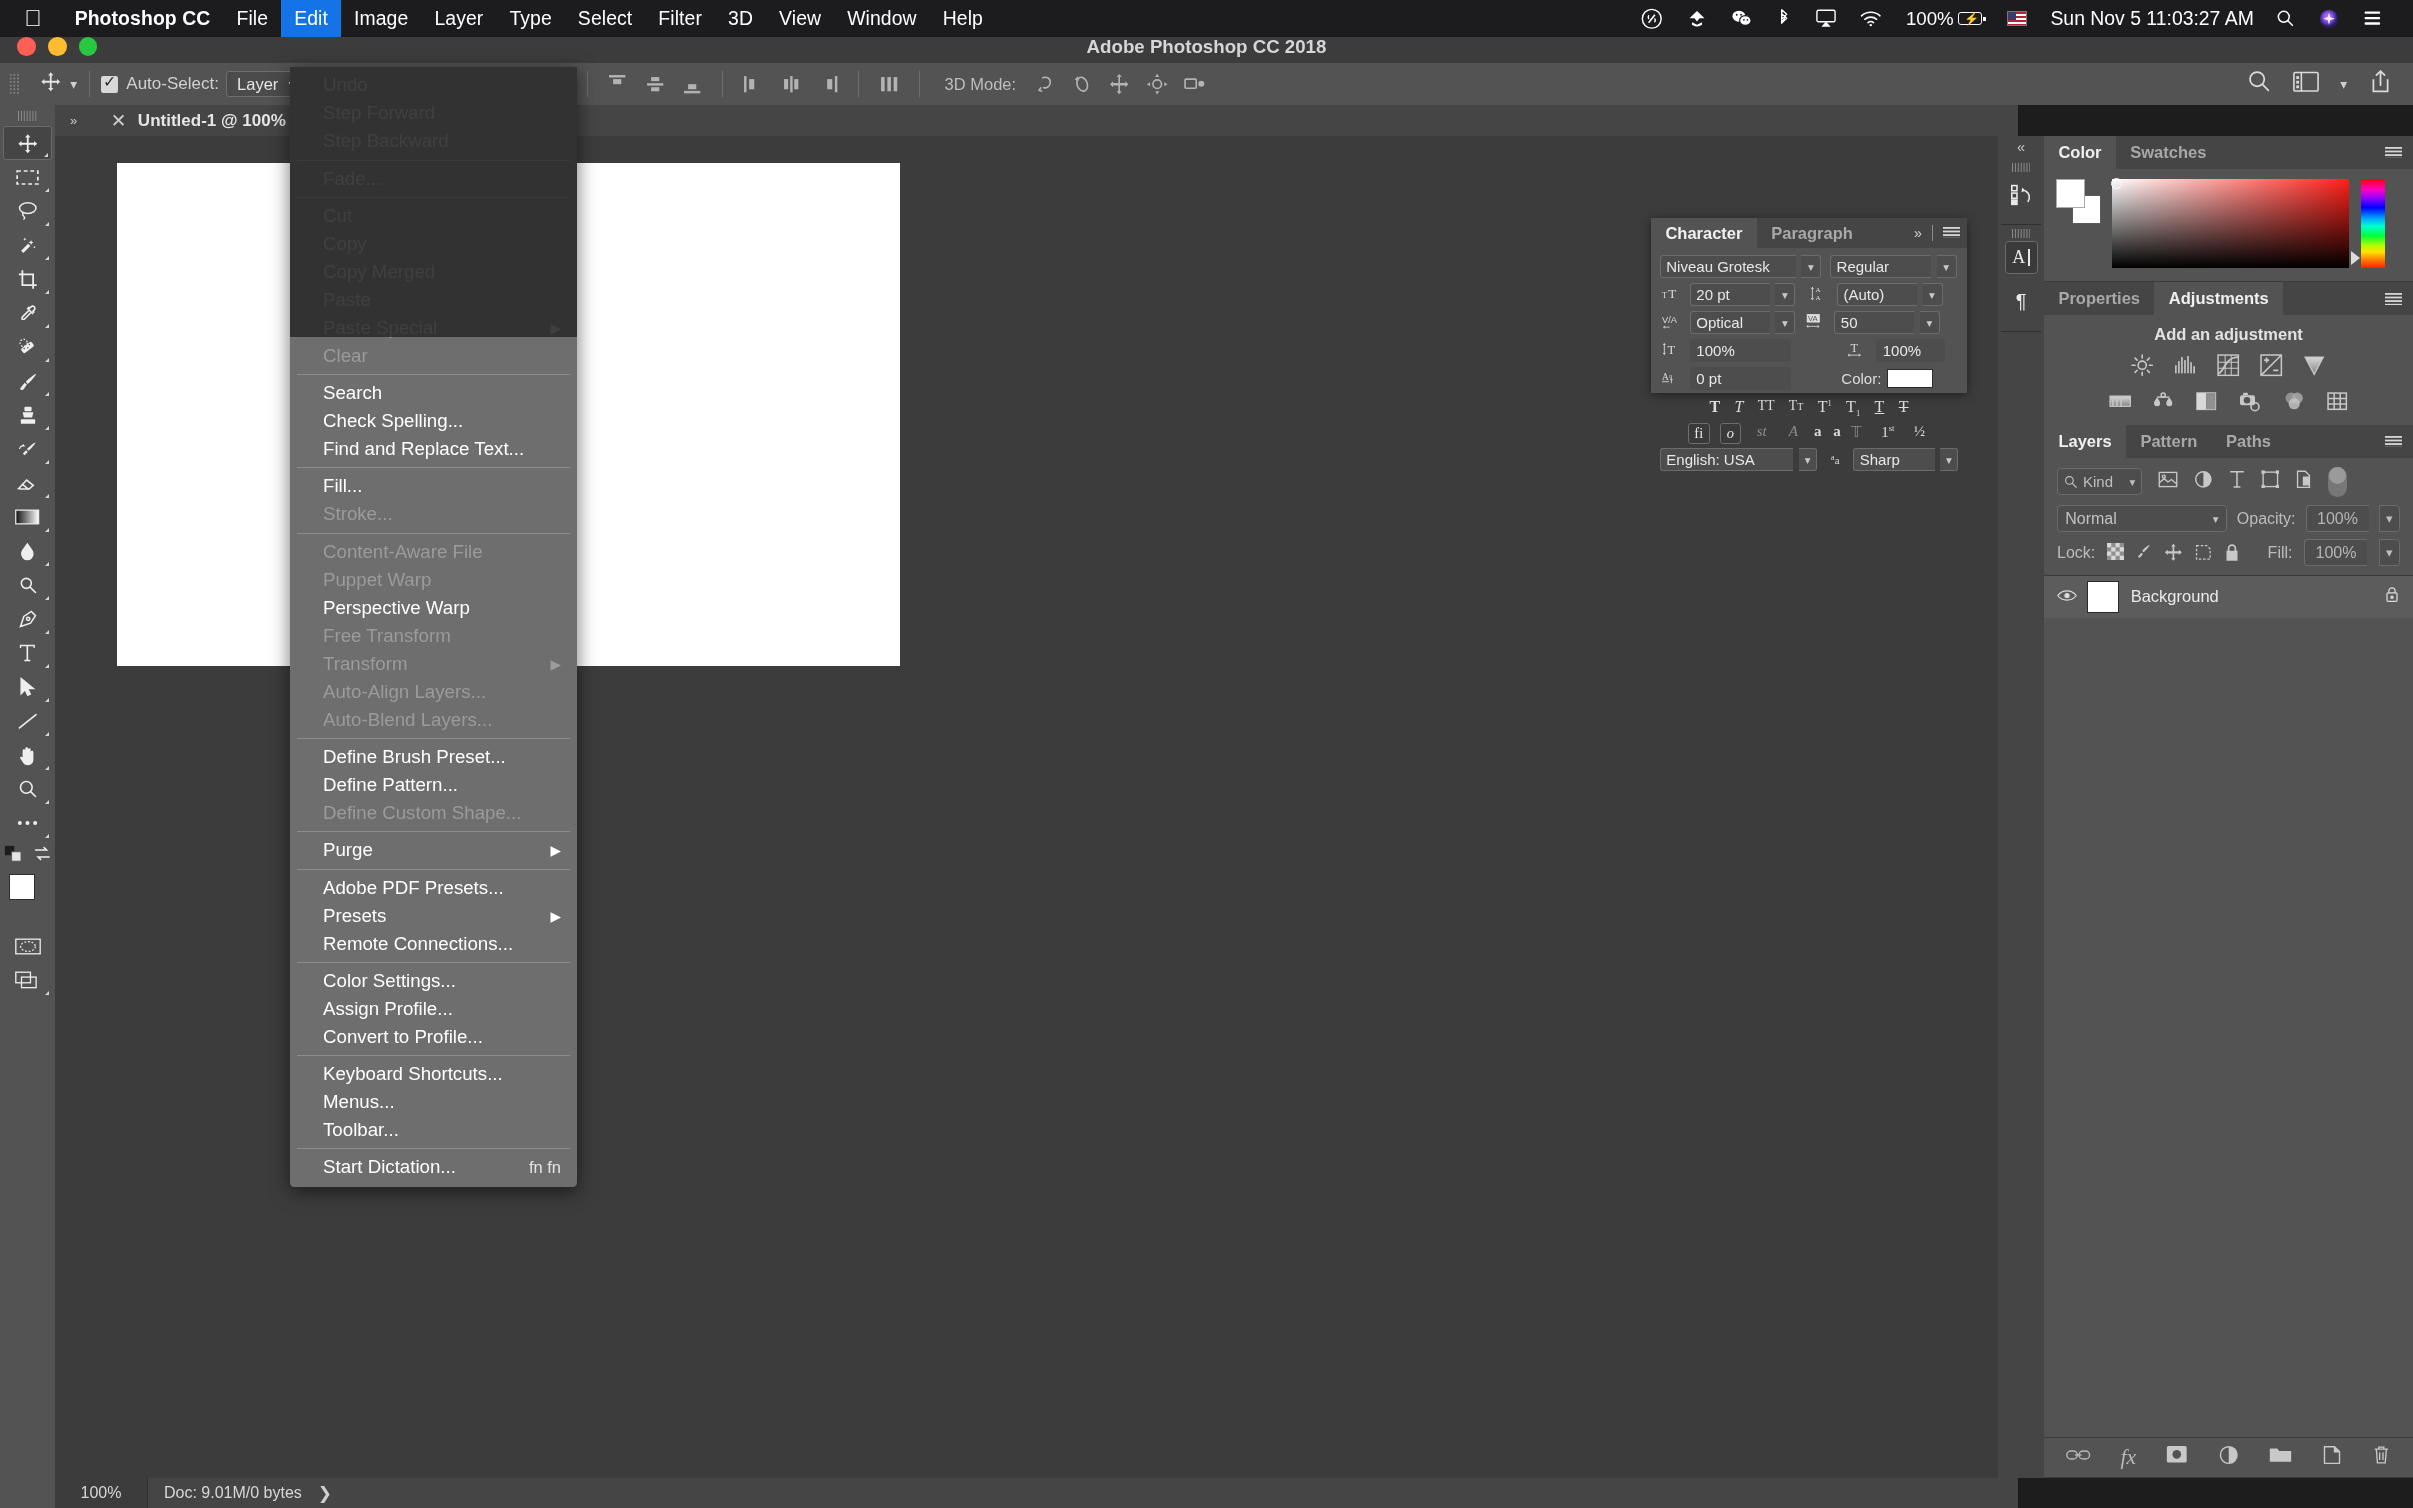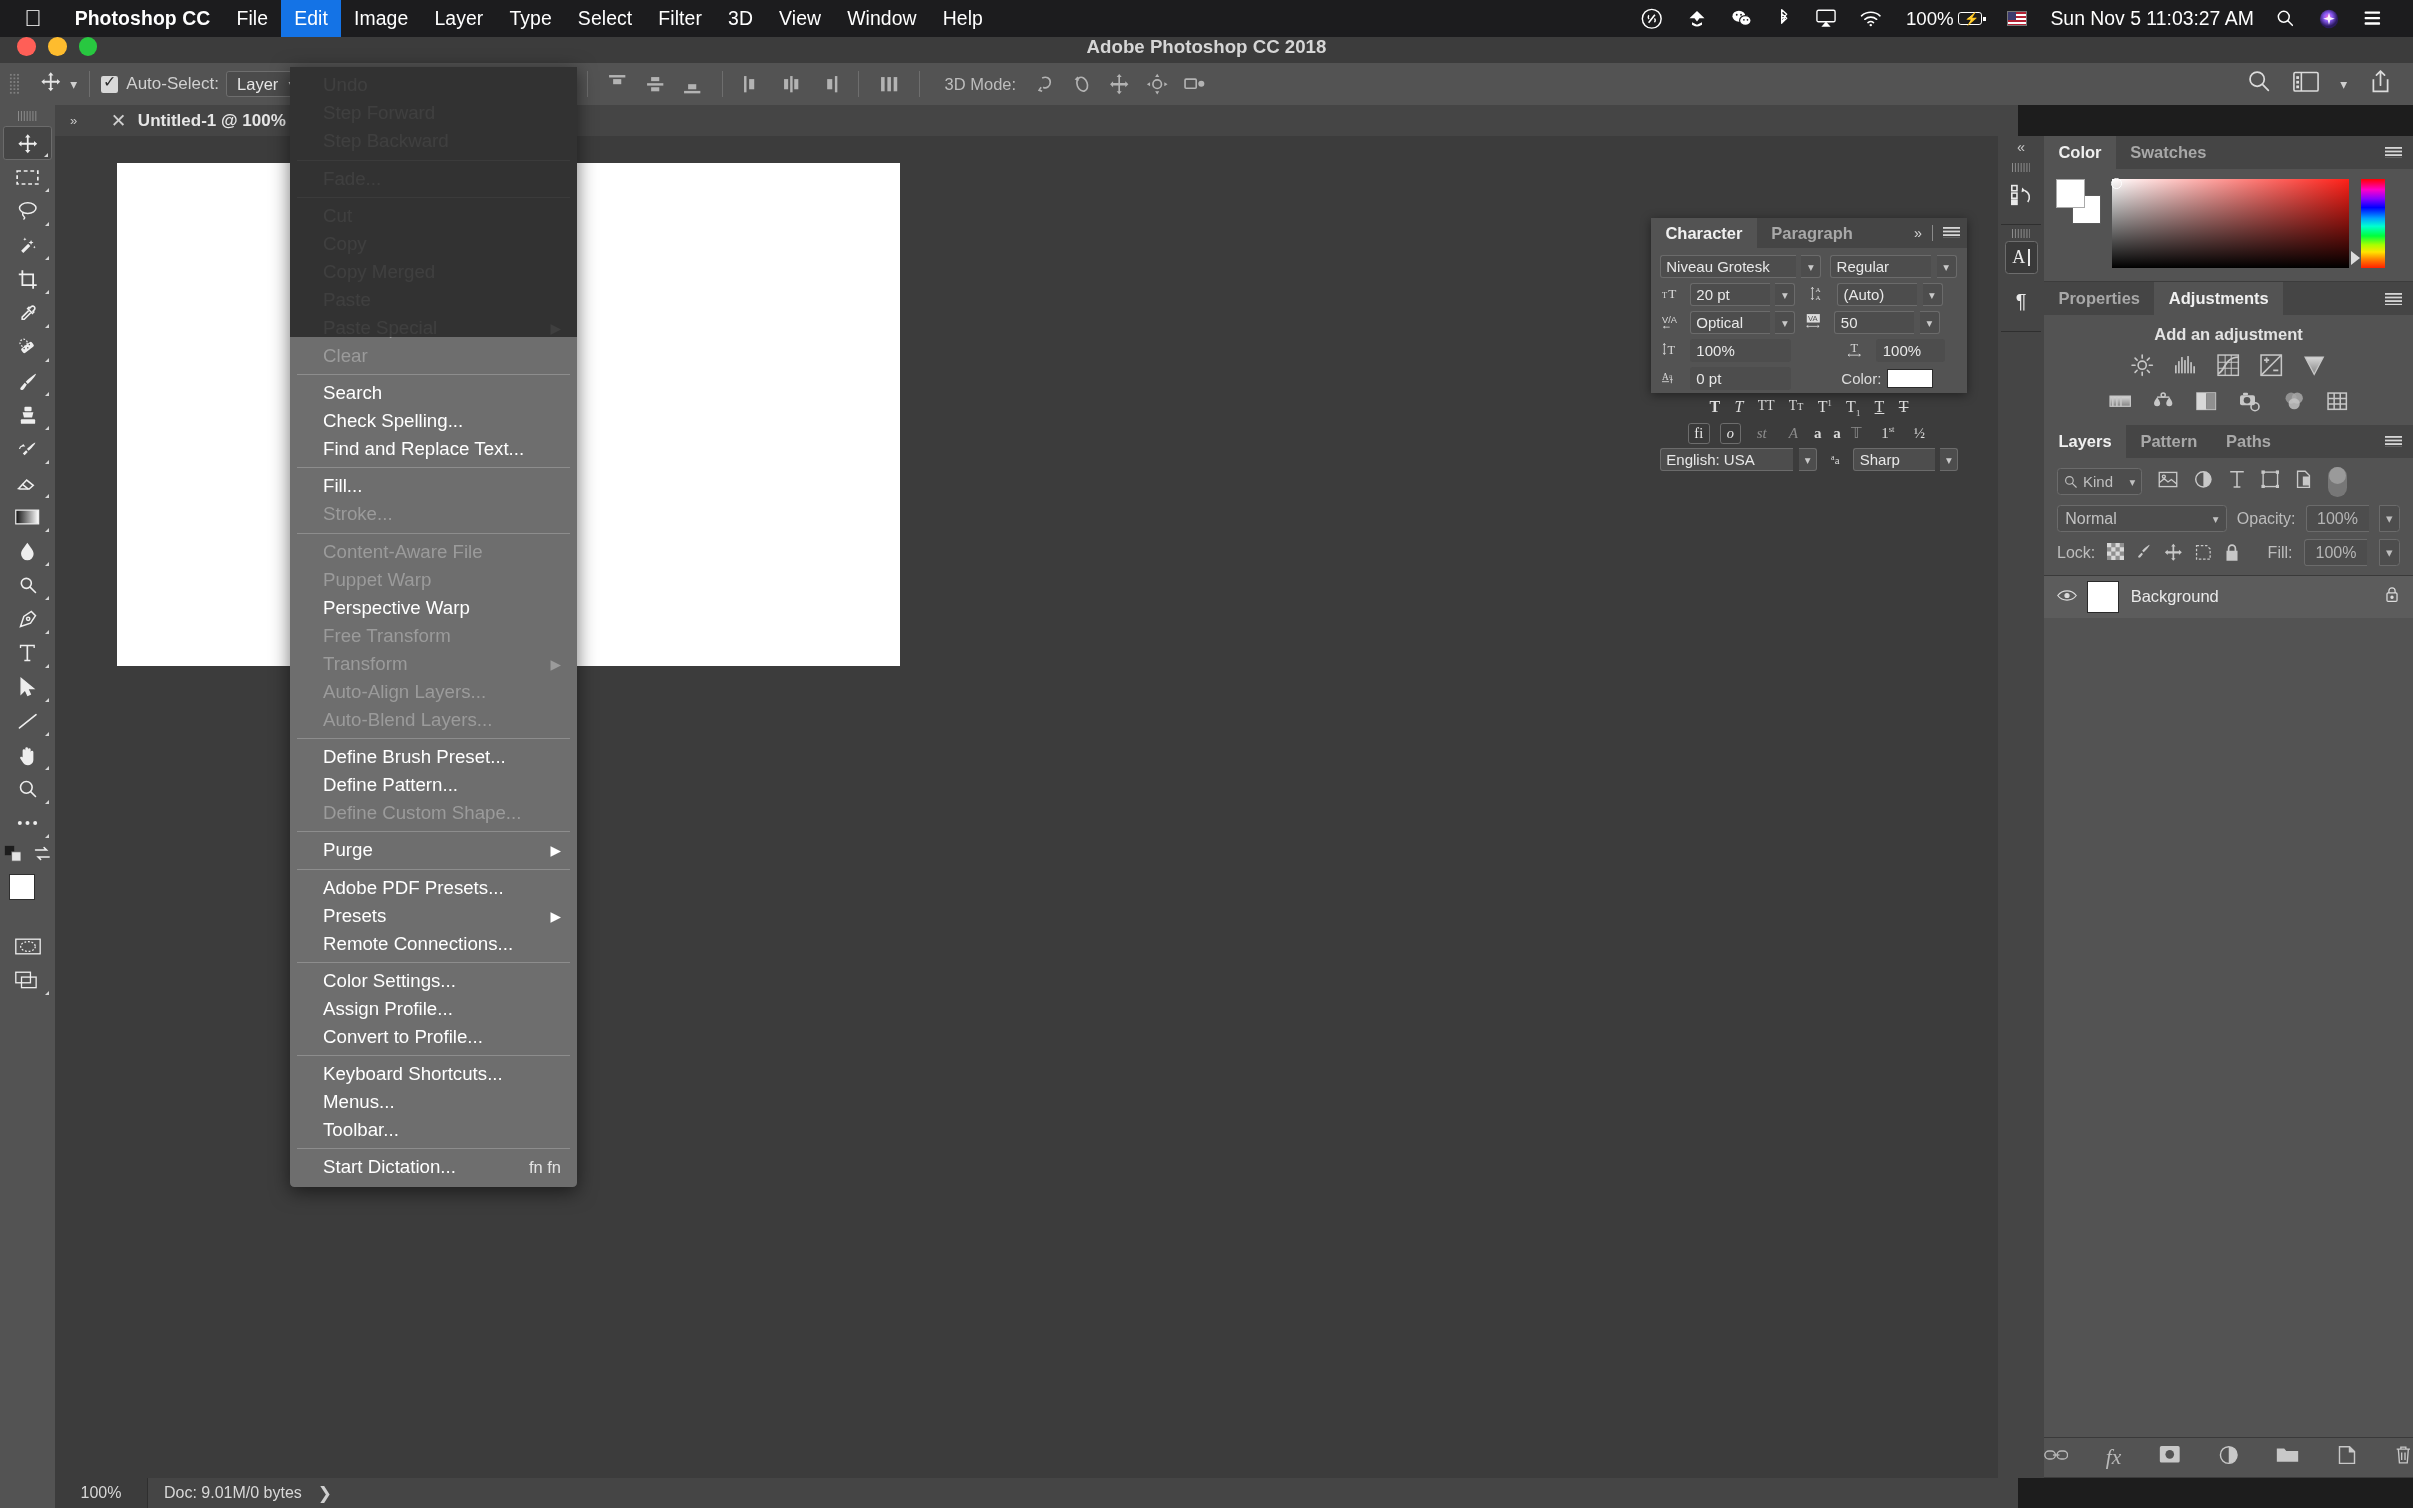--- a/index.html
+++ b/index.html
@@ -196,21 +196,21 @@
     border-radius: 0 3.6px 3.6px 0; }
   .lrow3 { display:flex; align-items:center; padding: 0 13px 8.6px; gap: 11.5px; }
   .lrow3 .lbl { color:#bdbdbd; font-size:16px; }
   .layerlist { border-top: 0.7px solid #3a3a3a; }
   .layerrow { display:flex; align-items:center; height: 42px; background: #5c5c5c; padding: 0 13px; gap: 11.5px; }
   .eye { font-size: 17px; color:#dcdcdc; width: 18.7px; }
   .thumb { width: 32px; height: 32px; background:#fff; border:1.4px solid #2a2a2a; }
   .lname { flex:1; color:#eaeaea; font-size: 16.5px; }
   .lockico { color:#cfcfcf; font-size: 16.5px; }
   .layerfoot { position:absolute; left:0; right:0; bottom:0; height: 40px; background: #535353;
-    border-top: 0.7px solid #3a3a3a; display:flex; align-items:center; justify-content:space-between; gap: 30px;
+    border-top: 0.7px solid #3a3a3a; display:flex; align-items:center; justify-content:center; gap: 30px;
     color:#c3c3c3; font-size: 18.7px; }
 
   
   .charpanel {
     position: absolute; left: 1651px; top: 188px; width: 316px; height: 175px;
     background: #535353; box-shadow: 0 2.2px 10px rgba(0,0,0,.45); z-index: 70;
   }
   .charpanel .ptabs { height: 30px; }
   .chbody { padding: 7.2px 8.6px 8.6px; }
   .chrow { display: flex; align-items: center; gap: 5.7px; margin-bottom: 5px; }
@@ -218,21 +218,21 @@
     height: 23px; border: 0.7px solid #6b6b6b; border-radius: 2.9px; background: #4d4d4d;
     color: #e8e8e8; font-size: 15px; display: flex; align-items: center; padding: 0 5.7px;
   }
   .fld.noborder { border-color: transparent; background:#4d4d4d; }
   .fldcar { width: 20px; height: 23px; border: 0.7px solid #6b6b6b; border-left: none;
     border-radius: 0 2.9px 2.9px 0; background: #4d4d4d; color:#c9c9c9; font-size: 11.5px;
     display:flex; align-items:center; justify-content:center; }
   .glyphlbl { color: #dcdcdc; font-size: 15px; width: 24.4px; text-align:center; flex:none; }
   .chicons { display: flex; gap: 14.4px; justify-content: center; color:#dcdcdc; font-size: 16px;
     padding: 2.9px 0 1.4px; }
-  .chicons2 { display: flex; gap: 10px; justify-content: center; align-items:center; padding: 2.9px 0 4.3px; }
+  .chicons2 { display: flex; gap: 10px; justify-content: center; align-items:flex-start; padding: 2.9px 0 4.3px; }
   .chicons2 .sq { width: 21.5px; height: 21.5px; background:#3a3a3a; border:0.7px solid #6d6d6d;
     border-radius:2.9px; display:flex; align-items:center; justify-content:center;
     color:#eaeaea; font-size: 14.4px; }
   .chicons2 .pl { color:#dcdcdc; font-size: 15px; width: 21.5px; text-align:center; }
   .chicons2 .pl.dim { color: #8d8d8d; }
   .colorsw { width: 46px; height: 18.7px; background:#fff; border: 1.4px solid #2b2b2b; }
 
   
   .editmenu {
     position: absolute; left: 290px; top: 37px; width: 287px;

